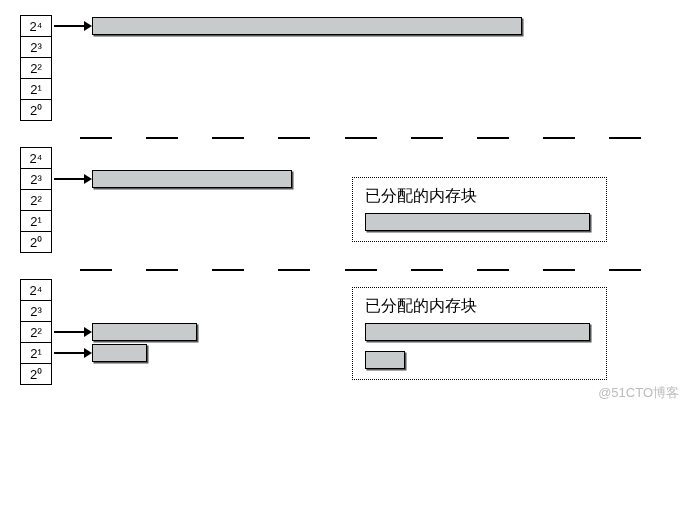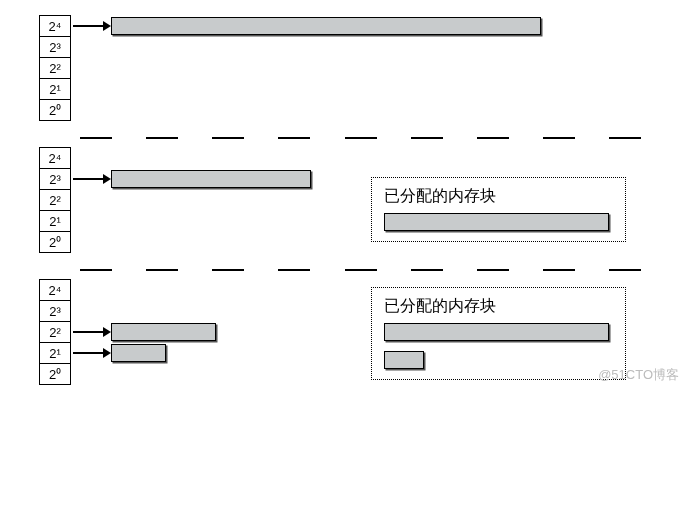--- a/index.html
+++ b/index.html
@@ -8,21 +8,20 @@
     font-family: Arial, sans-serif;
     background: #fff;
     width: 691px;
     box-sizing: border-box;
     position: relative;
   }
   .section {
     display: flex;
     align-items: flex-end;
     margin-bottom: 8px;
-    margin-left: 19px;
   }
   .slots {
     display: flex;
     flex-direction: column;
   }
   .slot {
     border: 1px solid #000;
     width: 32px;
     height: 22px;
     box-sizing: border-box;
@@ -95,21 +94,21 @@
     justify-content: space-between;
     padding: 8px 30px 8px 60px;
   }
   .dash {
     width: 32px;
     height: 2px;
     background: #000;
   }
   .watermark {
     position:absolute;
-    bottom:24px;
+    bottom:6px;
     right:12px;
     color:#bcbcbc;
     font-size:13px;
   }
 </style>
 </head>
 <body>
 
 <div class="section">
   <div class="slots">

